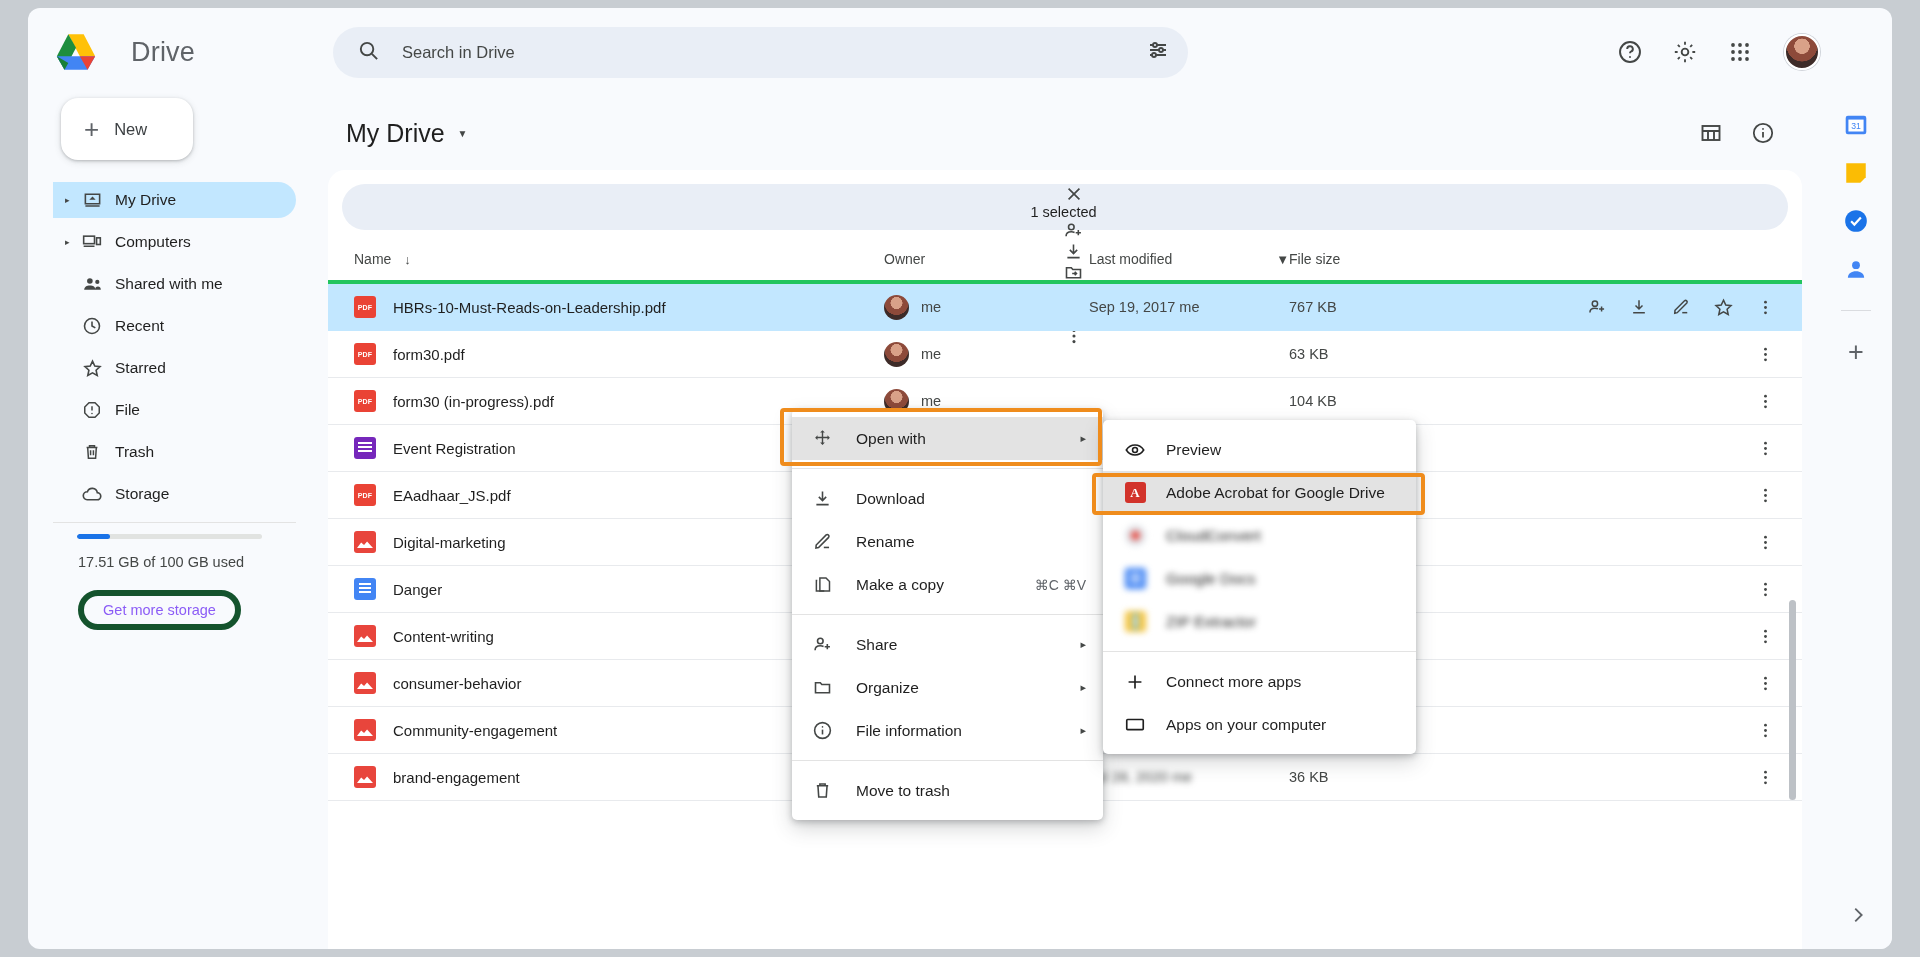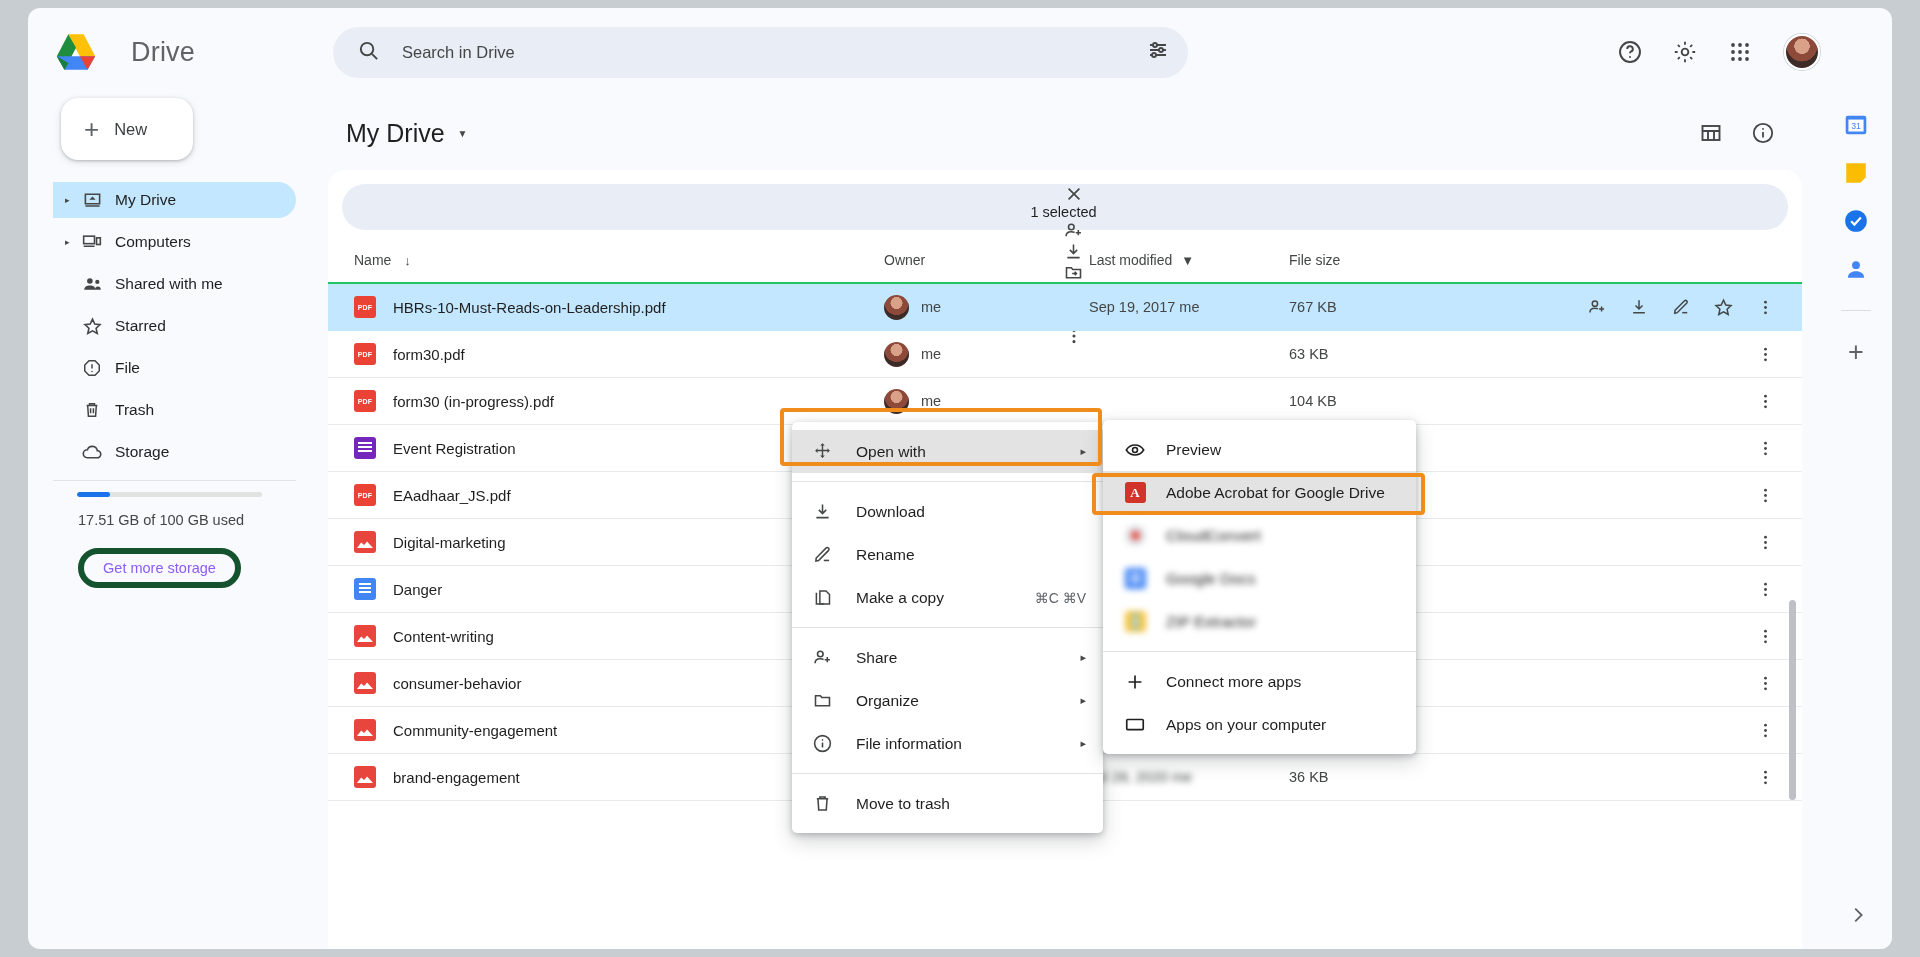--- a/index.html
+++ b/index.html
@@ -125,25 +125,25 @@
   }
   .selbar .sx { width: 34px; height: 34px; display: flex; align-items: center; justify-content: center; color: #444746; cursor: pointer; }
   .selbar .scount { font-size: 14.5px; color: #1f1f1f; margin: 0 24px 0 4px; }
   .selbar .sic { width: 40px; height: 34px; display: flex; align-items: center; justify-content: center; color: #444746; cursor: pointer; }
 
   
   .thead {
     display: flex; align-items: center; height: 46px;
     padding: 0 30px 0 26px; margin-top: 8px;
     font-size: 14px; color: #444746;
-    border-bottom: 2px solid #22c55e;
+    border-bottom: 4px solid #22c55e;
   }
   .col-name { width: 530px; display: flex; align-items: center; gap: 13px; }
   .col-owner { width: 205px; }
-  .col-mod { width: 200px; display: flex; align-items: center; gap: 9px; }
+  .col-mod { width: 200px; display: flex; align-items: center; gap: 9px; justify-content: space-between; }
   .col-size { flex: 1; }
   .sorticon { font-size: 13px; color: #444746; }
 
   .rows { position: relative; }
   .row {
     display: flex; align-items: center; height: 47px;
     padding: 0 30px 0 26px; border-bottom: 1px solid #e8eaed;
     font-size: 15px; color: #1f1f1f; cursor: pointer; position: relative;
   }
   .row.selected { background: #c2e7ff; border-bottom-color: #c2e7ff; }
@@ -184,21 +184,21 @@
   .ra { width: 22px; height: 22px; display: flex; align-items: center; justify-content: center; cursor: pointer; }
   .kebab { width: 22px; height: 22px; display: flex; align-items: center; justify-content: center; color: #444746; cursor: pointer; }
 
   .vscroll {
     position: absolute; right: 6px; top: 430px; width: 7px; height: 200px;
     background: #bdc1c6; border-radius: 4px; cursor: pointer;
   }
 
   
   .ctxmenu {
-    position: absolute; left: 464px; top: 252px; width: 311px;
+    position: absolute; left: 464px; top: 239px; width: 311px;
     background: #fff; border-radius: 5px;
     box-shadow: 0 2px 6px rgba(60,64,67,.3), 0 8px 20px rgba(60,64,67,.22);
     padding: 8px 0; z-index: 40;
   }
   .mi {
     display: flex; align-items: center; height: 43px; padding: 0 17px 0 20px;
     font-size: 15.5px; color: #1f1f1f; cursor: pointer; position: relative;
   }
   .mi.hl { background: #e3e3e3; }
   .mi .mic { width: 26px; display: flex; align-items: center; color: #444746; flex-shrink: 0; }
@@ -360,20 +360,30 @@
           <svg width="21" height="21" viewBox="0 0 24 24" fill="currentColor">
               <circle cx="9" cy="8" r="3.2"></circle>
               <path d="M2.5 18c0-3.4 2.9-5 6.5-5s6.5 1.6 6.5 5z"></path>
               <circle cx="17.5" cy="9" r="2.4"></circle>
               <path d="M15 18c0-2.2 1.3-3.6 3.2-3.6 1.8 0 3.3 1 3.3 3.6z"></path>
             </svg>
         </span>
         <span class="ntext">Shared with me</span>
       </div>
 
+      <div class="nav-item">
+        <span class="caret"></span>
+        <span class="nic">
+          <svg width="20" height="20" viewBox="0 0 24 24" fill="none" stroke="currentColor" stroke-width="1.9">
+              <circle cx="12" cy="12" r="9"></circle>
+              <path d="M12 6.5V12l4 2.3"></path>
+            </svg>
+        </span>
+        <span class="ntext">Recent</span>
+      </div>
 
       <div class="nav-item">
         <span class="caret"></span>
         <span class="nic">
           <svg width="21" height="21" viewBox="0 0 24 24" fill="none" stroke="currentColor" stroke-width="1.8">
               <path d="M12 3.6l2.6 5.6 6 .7-4.5 4.1 1.3 6L12 17l-5.4 3 1.3-6L3.4 9.9l6-.7z"></path>
             </svg>
         </span>
         <span class="ntext">Starred</span>
       </div>

